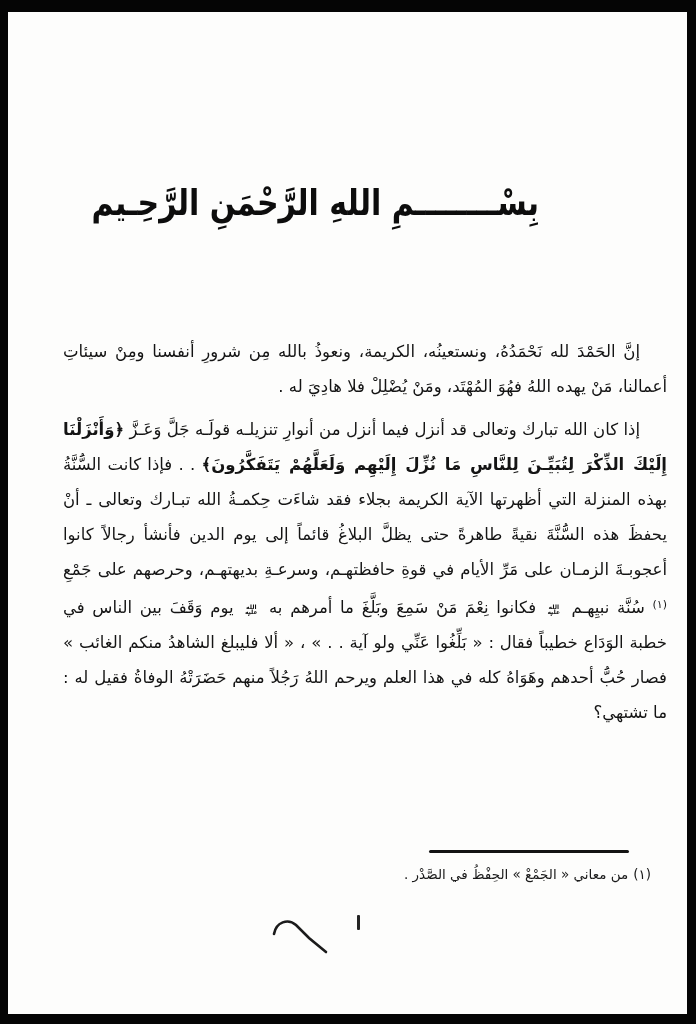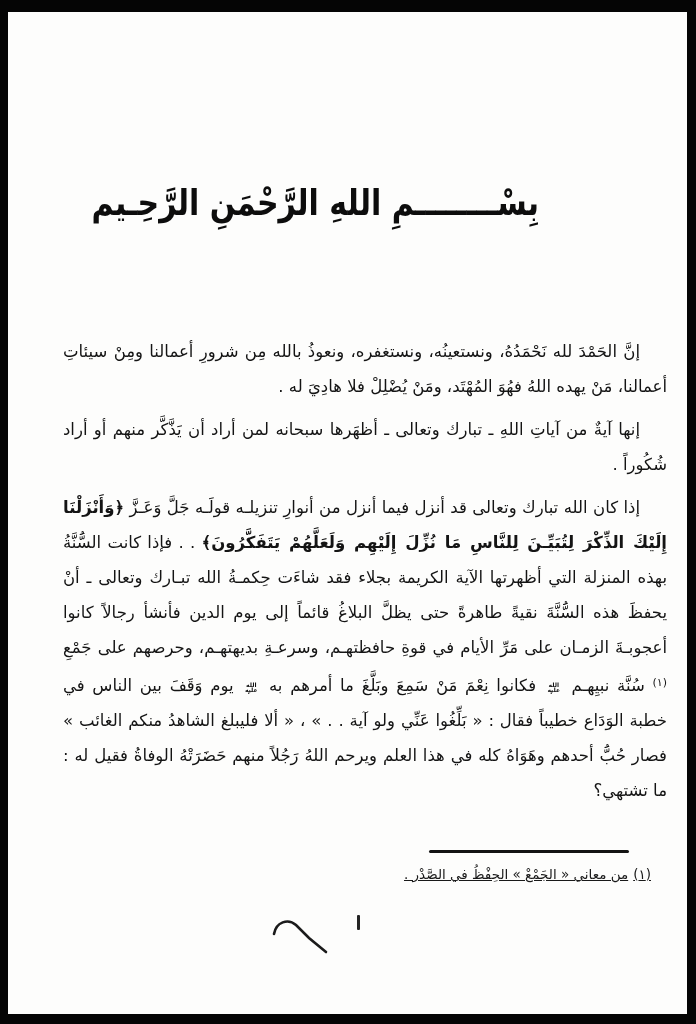--- a/index.html
+++ b/index.html
@@ -38,42 +38,41 @@
     display:inline-block;width:20px;height:17px;overflow:hidden;
     font-size:6px;line-height:5px;text-align:center;
     vertical-align:-3px;font-weight:bold;color:#111;
   }
   .fn-rule{
     position:absolute;top:838px;right:58px;width:200px;height:3px;
     background:#131313;border-radius:2px;
   }
   .footnote{
     position:absolute;top:854px;right:36px;
-    direction:rtl;font-size:13.5px;color:#191919;white-space:nowrap;text-decoration:underline;
+    direction:rtl;font-size:13.5px;color:#191919;white-space:nowrap;
   }
   .footnote .marker{margin-left:5px;}
   .hw-two{position:absolute;top:902px;left:260px;}
   .tick{
     position:absolute;top:903px;left:349px;
     width:2.5px;height:15px;background:#242424;border-radius:1px;
   }
 </style>
 </head>
 <body>
 
 <div class="sheet">
   <div class="paper">
 
     <div class="bismillah">بِسْــــــــمِ اللهِ الرَّحْمَنِ الرَّحِـيم</div>
 
     <div class="content">
-      <p>إنَّ الحَمْدَ لله نَحْمَدُهُ، ونستعينُه، ونستغفره، ونعوذُ بالله مِن شرورِ أعمالنا ومِنْ سيئاتِ أعمالنا، مَنْ يهده اللهُ فهُوَ المُهْتَد، ومَنْ يُضْلِلْ فلا هادِيَ له .</p>
+      <p>إنَّ الحَمْدَ لله نَحْمَدُهُ، ونستعينُه، الكريمة، ونعوذُ بالله مِن شرورِ أنفسنا ومِنْ سيئاتِ أعمالنا، مَنْ يهده اللهُ فهُوَ المُهْتَد، ومَنْ يُضْلِلْ فلا هادِيَ له .</p>
 
 
-      <p>إنها آيةٌ من آياتِ اللهِ ـ تبارك وتعالى ـ أظهَرها سبحانه لمن أراد أن يَذَّكَّر منهم أو أراد شُكُوراً .</p>
 
       <p>
         <span>إذا كان الله تبارك وتعالى قد أنزل فيما أنزل من أنوارِ تنزيلـه قولَـه جَلَّ وَعَـزَّ </span><span class="quran">﴿وَأَنْزَلْنَا إِلَيْكَ الذِّكْرَ لِتُبَيِّـنَ لِلنَّاسِ مَا نُزِّلَ إِلَيْهِم وَلَعَلَّهُمْ يَتَفَكَّرُونَ﴾</span><span> . . فإذا كانت السُّنَّةُ بهذه المنزلة التي أظهرتها الآية الكريمة بجلاء فقد شاءَت حِكمـةُ الله تبـارك وتعالى ـ أنْ يحفظَ هذه السُّنَّةَ نقيةً طاهرةً حتى يظلَّ البلاغُ قائماً إلى يوم الدين فأنشأ رجالاً كانوا أعجوبـةَ الزمـان على مَرِّ الأيام في قوةِ حافظتهـم، وسرعـةِ بديهتهـم، وحرصهم على جَمْعِ </span><span class="fnref">(١)</span><span> سُنَّة نبيِهـم </span><span class="saw">صلى الله عليه وسلم</span><span> فكانوا نِعْمَ مَنْ سَمِعَ وبَلَّغَ ما أمرهم به </span><span class="saw">صلى الله عليه وسلم</span><span> يوم وَقَفَ بين الناس في خطبة الوَدَاع خطيباً فقال : « بَلِّغُوا عَنِّي ولو آية . . » ، « ألا فليبلغ الشاهدُ منكم الغائب » فصار حُبُّ أحدهم وهَوَاهُ كله في هذا العلم ويرحم اللهُ رَجُلاً منهم حَضَرَتْهُ الوفاةُ فقيل له : ما تشتهي؟</span>
       </p>
     </div>
 
     <div class="fn-rule"></div>
 
     <div class="footnote">
       <span class="marker">(١)</span><span>من معاني « الجَمْعْ » الحِفْظُ في الصَّدْر .</span>

